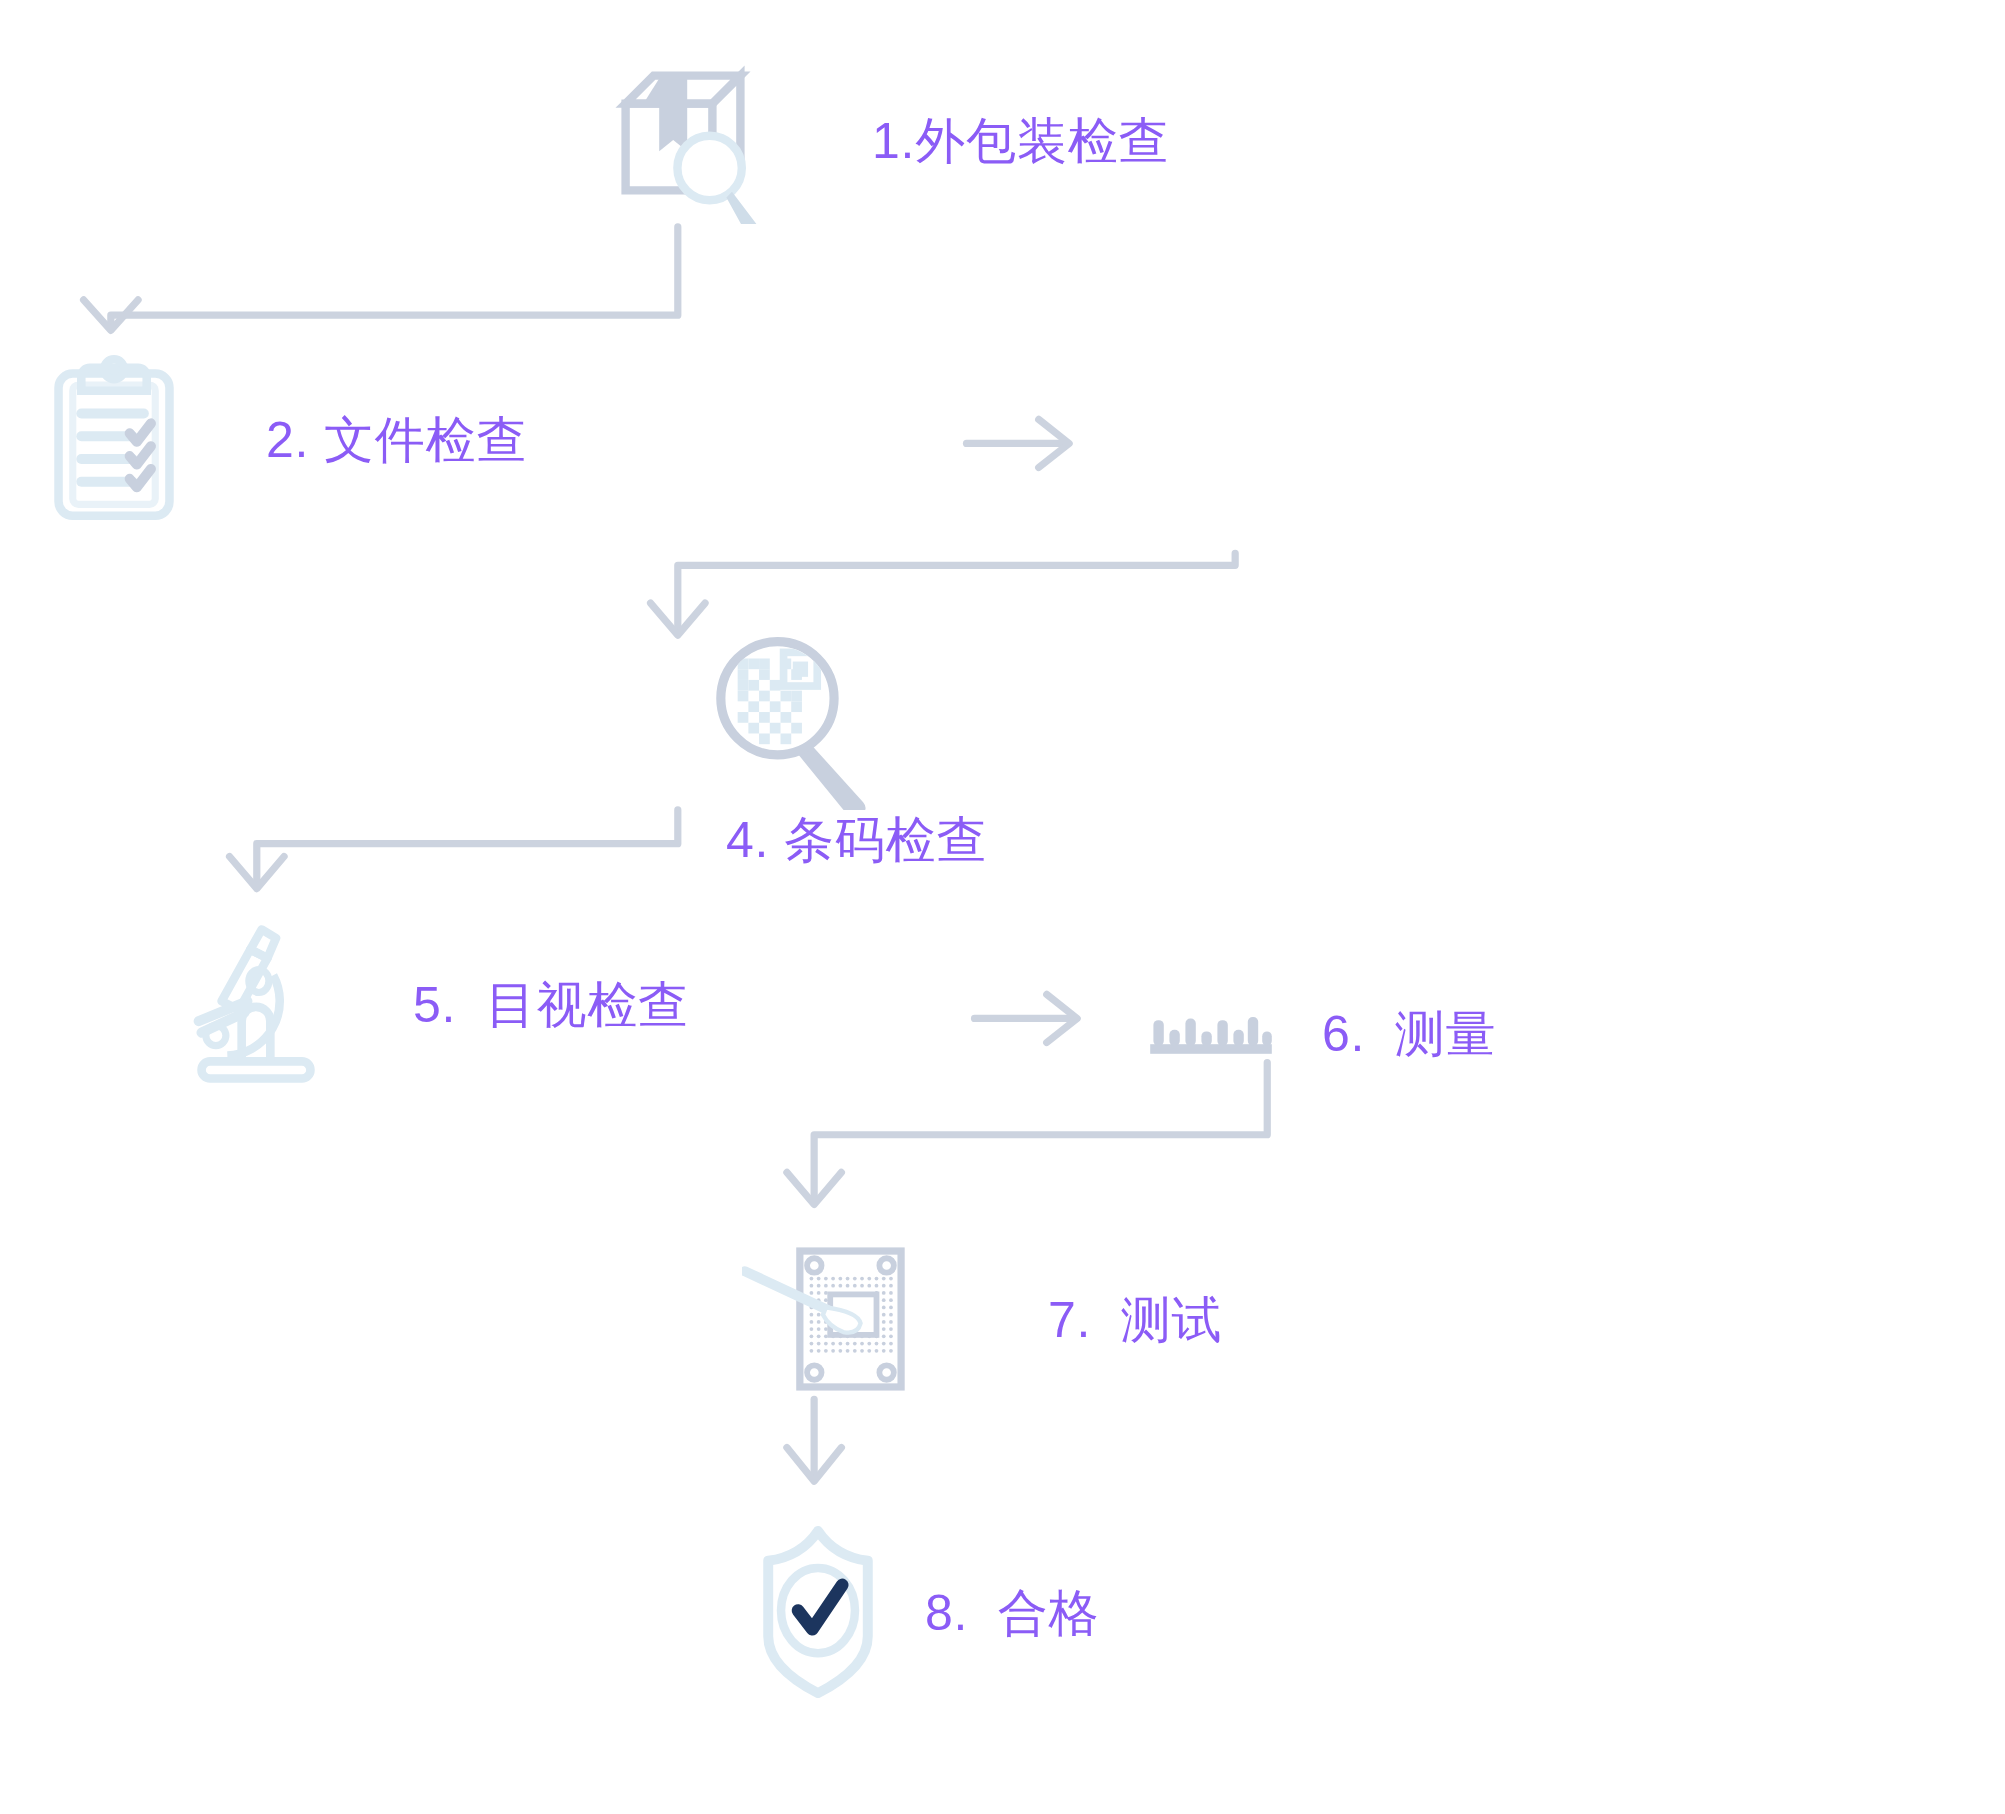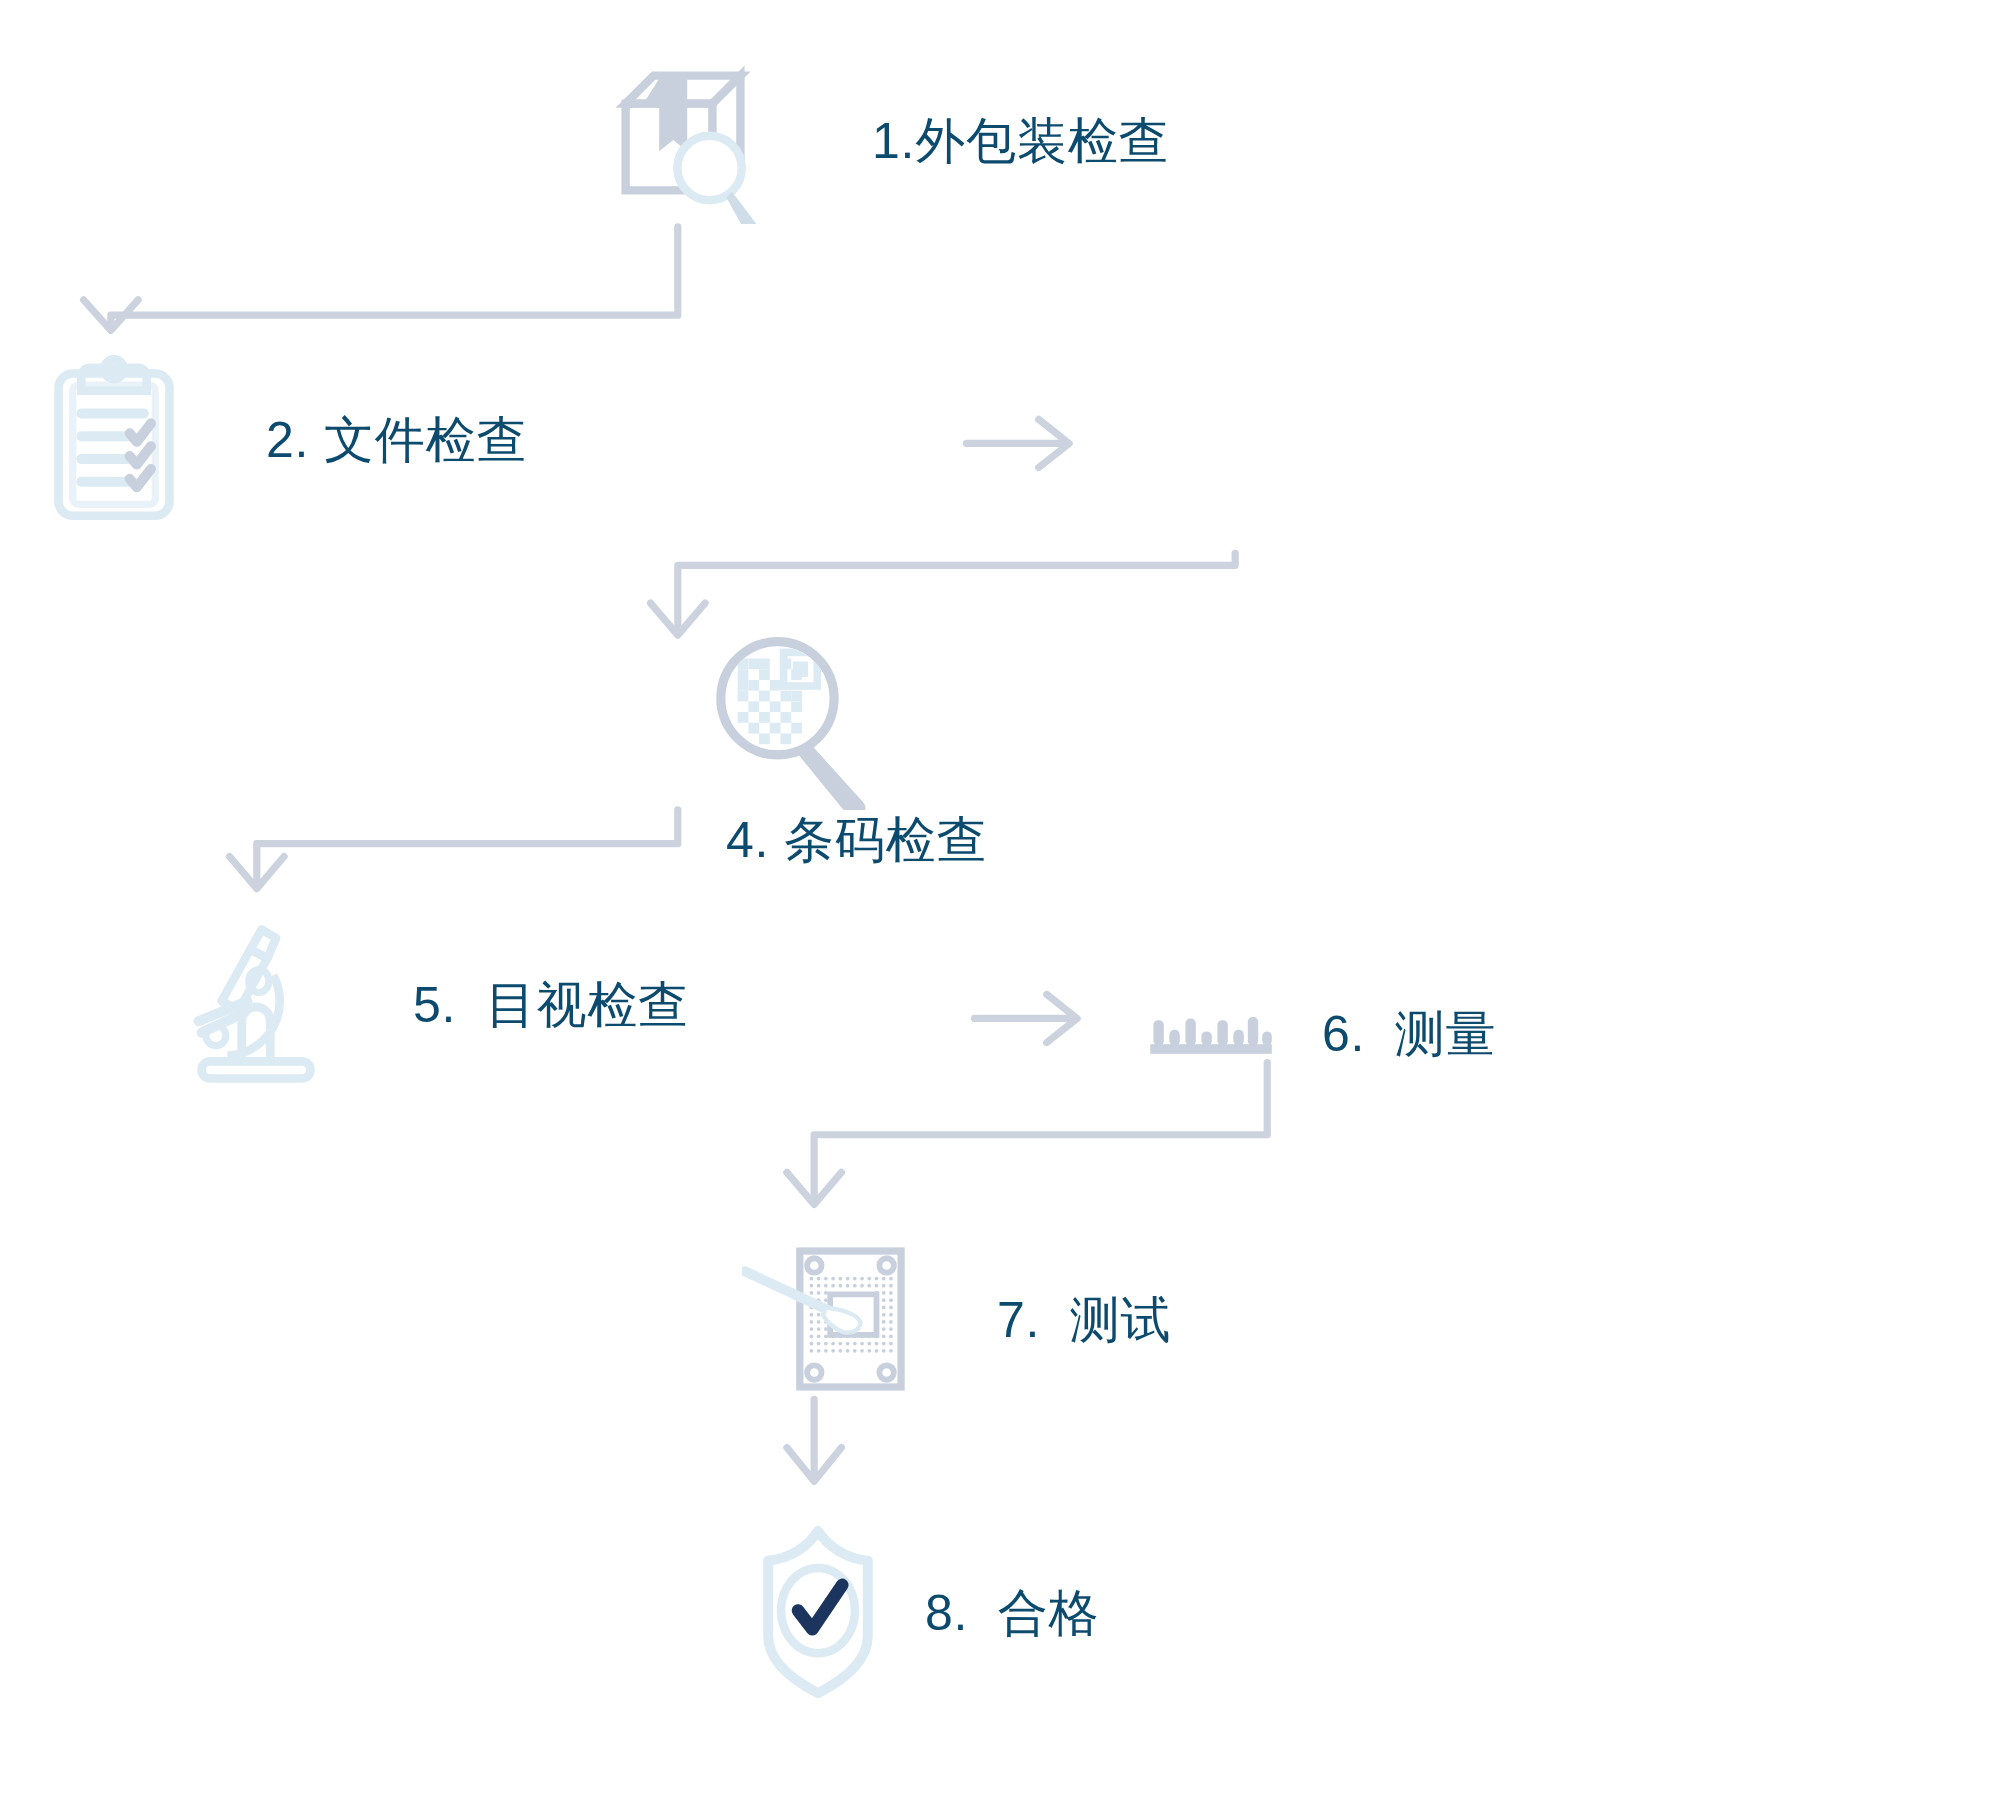--- a/index.html
+++ b/index.html
@@ -28,21 +28,21 @@
     position: absolute;
     display: flex;
     align-items: center;
   }
   .node-icon {
     flex: 0 0 auto;
     display: block;
   }
   .node-label {
     white-space: pre;
-    color: #0c4a6e;
+    color: #8b5cf6;
     font-size: 50px;
     line-height: 1.1;
     letter-spacing: 0.8px;
   }
   
   #node-1 { left: 606px;  top: 56px;  }
   #node-1 .node-label { margin-left: 98px; }
 
   #node-2 { left: 50px;   top: 353px; }
   #node-2 .node-label { margin-left: 88px; }
@@ -53,21 +53,21 @@
   #node-4 { left: 622px;  top: 634px; flex-direction: column; }
   #node-4 .node-label { margin-left: 104px; }
 
   #node-5 { left: 184px;  top: 918px;}
   #node-5 .node-label { margin-left: 85px; }
 
   #node-6 { left: 1147px; top: 983px; margin-top: 24px;}
   #node-6 .node-label { margin-left: 47px; }
 
   #node-7 { left: 742px;  top: 1239px;}
-  #node-7 .node-label { margin-left: 67px; }
+  #node-7 .node-label { margin-left: 118px; }
 
   #node-8 { left: 754px;  top: 1524px;}
   #node-8 .node-label { margin-left: 43px; }
 </style>
 </head>
 <body>
 
 <div id="stage">
 
   <svg class="conn-layer" viewBox="0 0 2501 2262" width="2006" height="1814">

